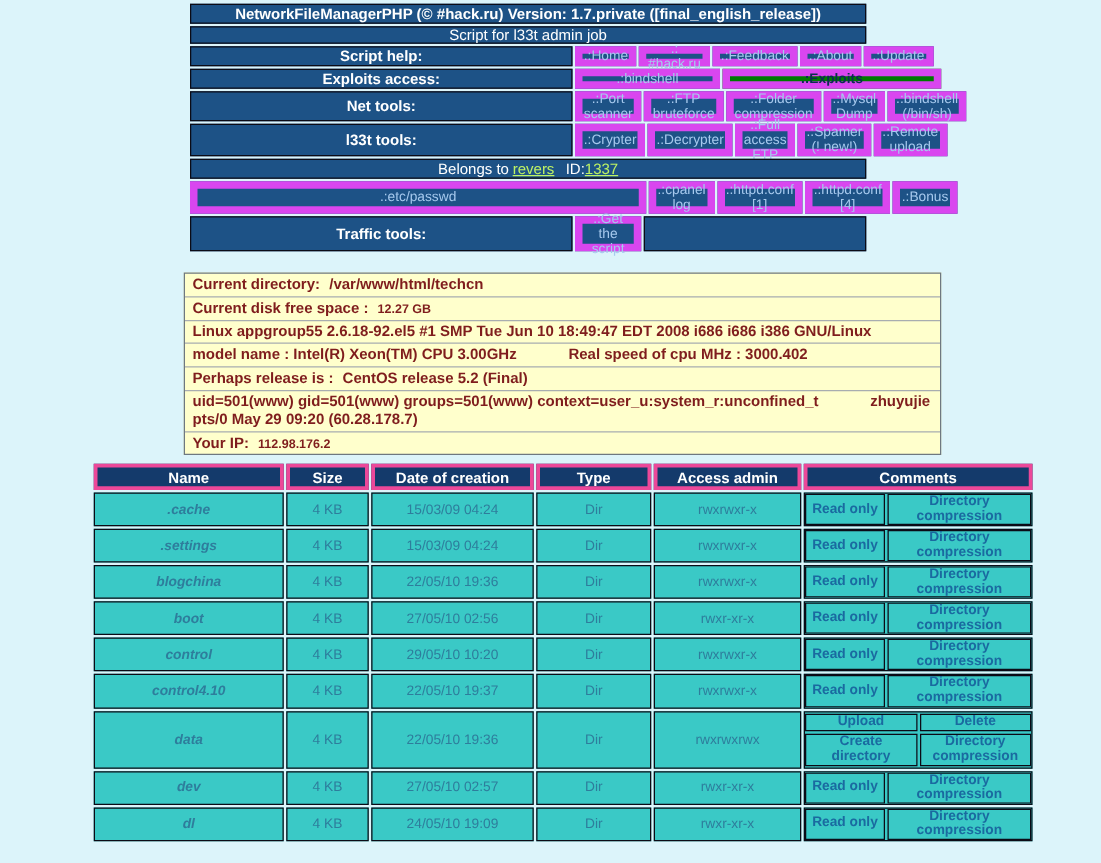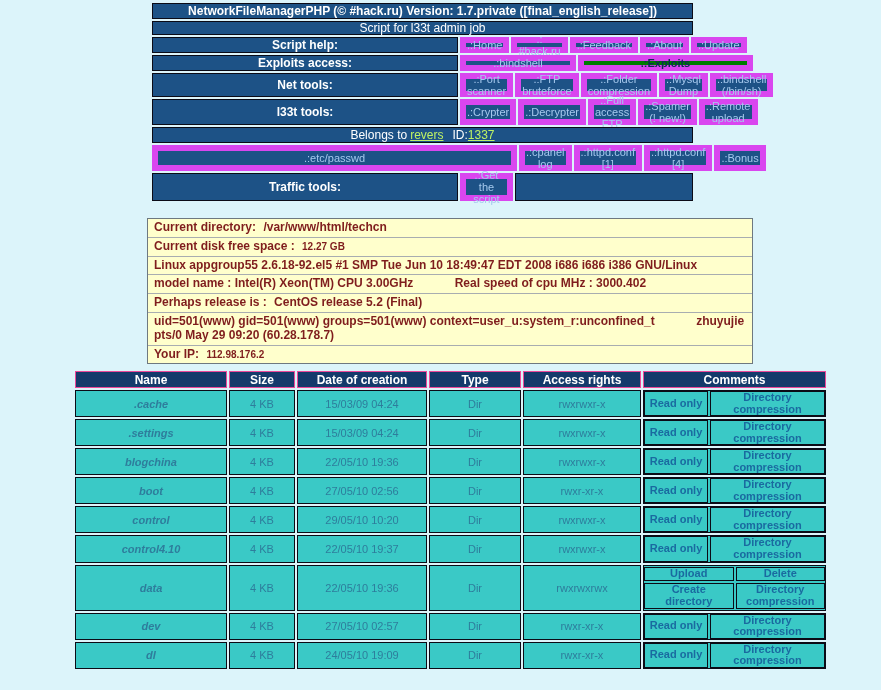--- a/index.html
+++ b/index.html
@@ -49,21 +49,21 @@
   .val-small{font-size:10px;}
   .gap-large{margin-left:38px;}
   .gap-small{margin-left:4px;}
   
   table.files{
     position:absolute;left:73px;top:369px;width:755px;
     border-collapse:separate;border-spacing:2px;table-layout:fixed;
   }
   table.files th{
     background:#143a6b;color:#ffffff;font-size:12px;font-weight:bold;
-    border:1px solid #ec4899;height:15px;padding:0;
+    border:3px solid #ec4899;height:15px;padding:0;
   }
   table.files td{
     background:#3ac9c6;border:1px solid #0b0b16;
     font-size:11px;color:#2e7d9c;text-align:center;height:17px;padding:0;
     overflow:hidden;
   }
   td.name{
     text-align:left;padding-left:4px;
     color:#07294e;font-weight:bold;font-style:italic;font-size:12px;
   }
@@ -181,21 +181,21 @@
     <col style="width:92px">
       <col style="width:118px">
       <col style="width:183px">
   </colgroup>
   <thead>
       <tr>
         <th>Name</th>
         <th>Size</th>
         <th>Date of creation</th>
         <th>Type</th>
-        <th>Access rights</th>
+        <th>Access admin</th>
         <th>Comments</th>
       </tr>
     </thead>
   <tbody>
       <tr>
         <td class="name"><span class="namelink">.cache</span></td>
         <td>4 KB</td>
         <td>15/03/09 04:24</td>
         <td>Dir</td>
         <td>rwxrwxr-x</td>

